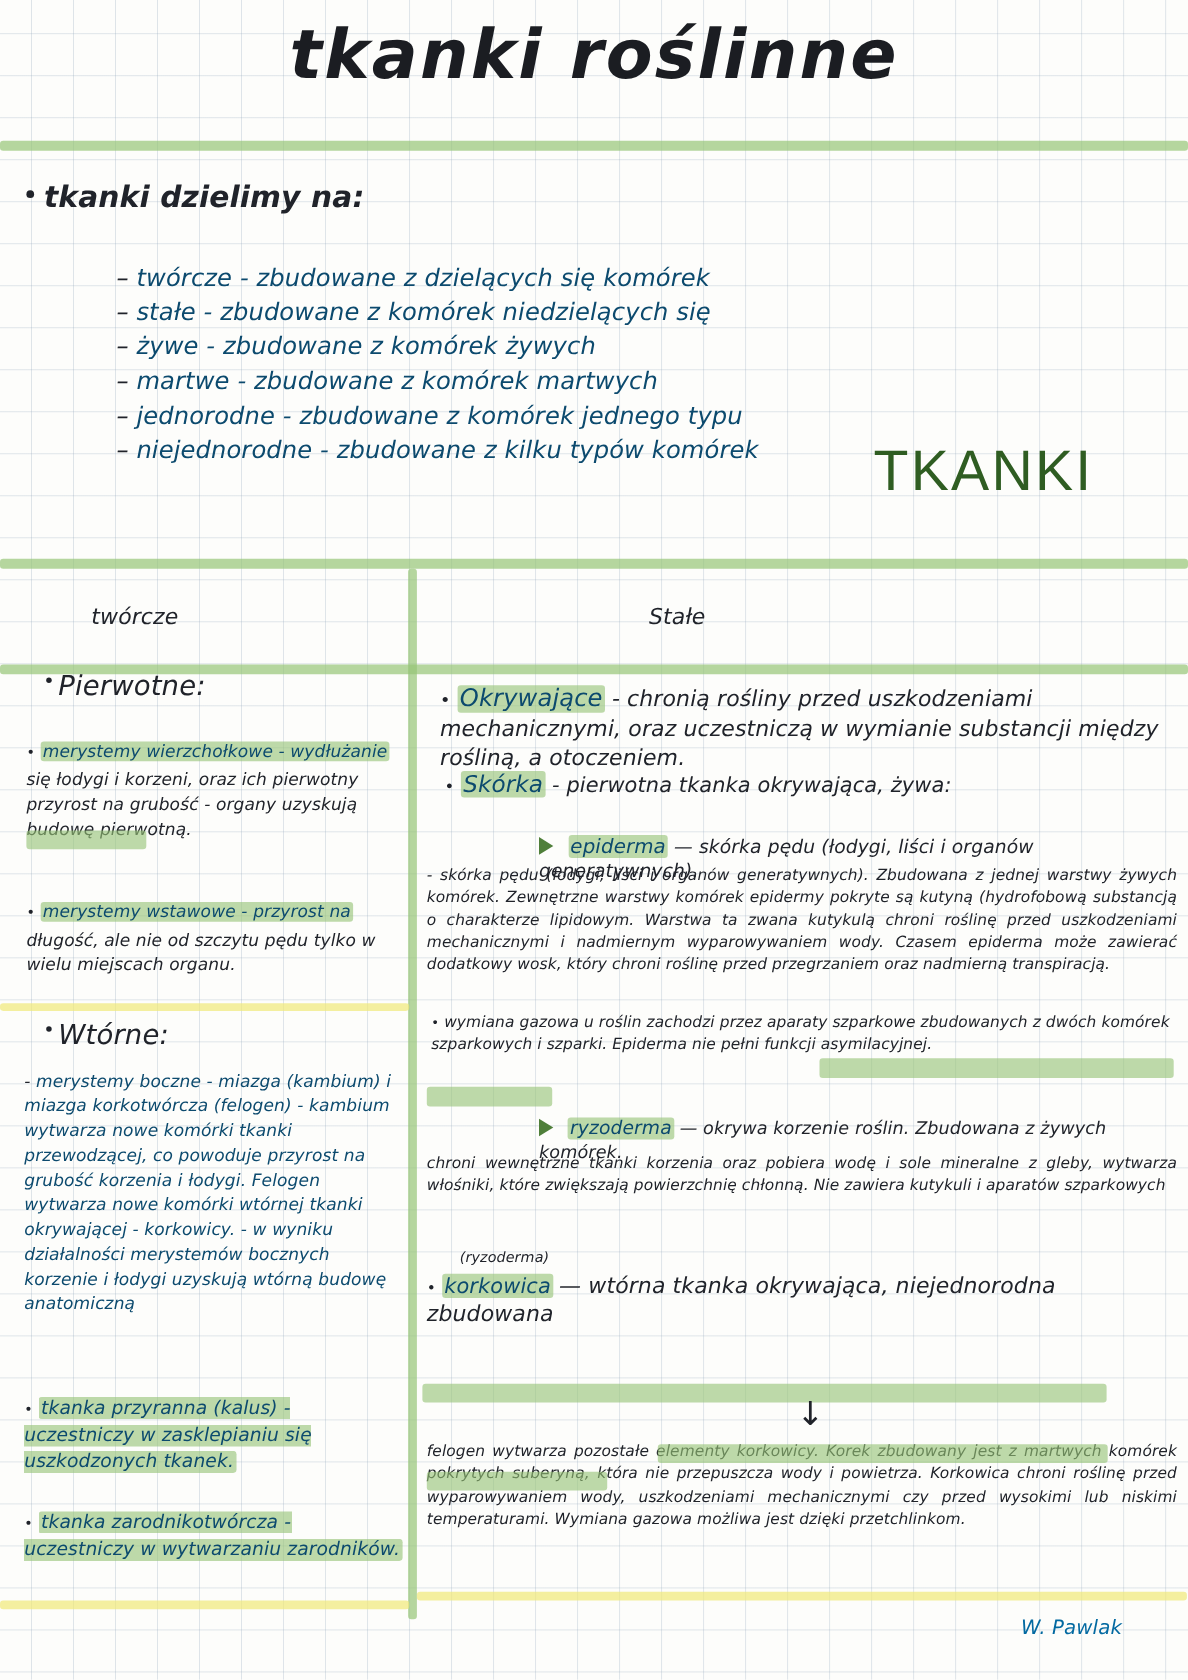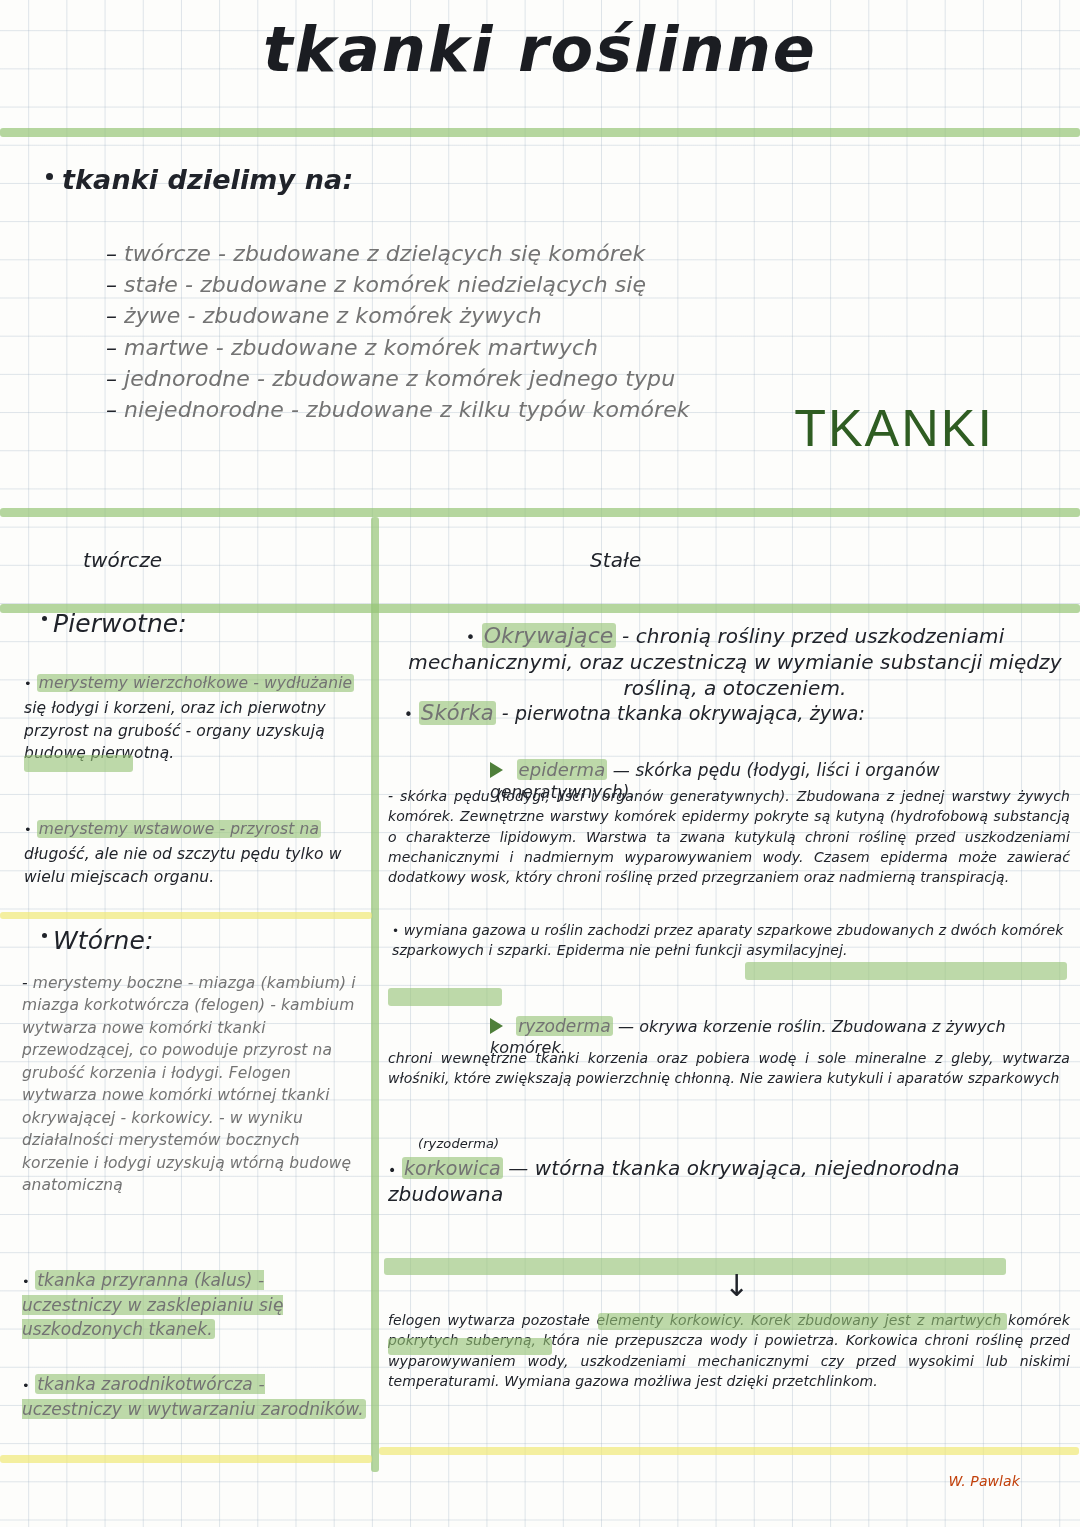--- a/index.html
+++ b/index.html
@@ -27,21 +27,21 @@
     background-position: -10px -8px;
   }
 
   
   .hw {
     font-family: "DejaVu Sans", sans-serif;
     color: #20232a;
     line-height: 1.28;
     letter-spacing: 0.1px;
   }
-  .green { color: #737373; }
+  .green { color: #0c4a6e; }
 
   .title-wrap {
     position: absolute;
     top: 6px; left: 0; width: 1080px;
     text-align: center;
   }
   .title {
     display: inline-block;
     position: relative;
     font-size: 62px;
@@ -148,23 +148,23 @@
   .arrow-down {
     position: absolute;
     font-size: 30px;
     color: #20232a;
   }
 
   .signature {
     position: absolute;
     right: 60px;
     bottom: 36px;
-    font-size: 14px;
+    font-size: 18px;
     font-style: italic;
-    color: #c2410c;
+    color: #0369a1;
   }
 </style>
 </head>
 <body>
 
 <div class="paper"></div>
 
 <div class="title-wrap">
   <div class="title hw">
     <span class="title-hl"></span>
@@ -178,21 +178,21 @@
 
 <div class="hline" style="left:0; top:604px; width:1080px; height:9px;"></div>
 
 <div class="vline" style="left:371px; top:517px; width:8px; height:955px;"></div>
 
 <div class="yline" style="left:0; top:1455px; width:372px; height:8px;"></div>
 <div class="yline" style="left:379px; top:1447px; width:700px; height:8px;"></div>
 
 <div class="yline" style="left:0; top:912px; width:372px; height:7px;"></div>
 
-<div class="blk" style="left:46px; top:163px; width:700px;">
+<div class="blk" style="left:24px; top:163px; width:700px;">
   <div class="bullet-row">
     <span class="dot"></span>
     <div class="hw h-main">tkanki dzielimy na:</div>
   </div>
 </div>
 
 <div class="blk" style="left:106px; top:238px; width:760px;">
   <div class="hw lst"><span class="dash">–</span><span class="green" style="font-style:italic;">twórcze - zbudowane z dzielących się komórek</span></div>
   <div class="hw lst"><span class="dash">–</span><span class="green" style="font-style:italic;">stałe - zbudowane z komórek niedzielących się</span></div>
   <div class="hw lst"><span class="dash">–</span><span class="green" style="font-style:italic;">żywe - zbudowane z komórek żywych</span></div>
@@ -250,21 +250,21 @@
   </div>
 </div>
 
 <div class="blk" style="left:22px; top:1372px; width:345px;">
   <div class="hw med2">
     <span style="font-size:13px;">•</span>
     <span class="green hl">tkanka zarodnikotwórcza - uczestniczy w wytwarzaniu zarodników.</span>
   </div>
 </div>
 
-<div class="blk" style="left:400px; top:622px; width:670px;text-align:center;">
+<div class="blk" style="left:400px; top:622px; width:670px;">
   <div class="hw" style="font-size:20px; font-style:italic;">
     <span style="font-size:16px;">•</span>
     <span class="green hl" style="font-size:22px;">Okrywające</span>
     <span>- chronią rośliny przed uszkodzeniami mechanicznymi, oraz uczestniczą w wymianie substancji między rośliną, a otoczeniem.</span>
   </div>
 </div>
 
 <div class="blk" style="left:404px; top:700px; width:660px;">
   <div class="hw" style="font-size:19px; font-style:italic;">
     <span style="font-size:15px;">•</span>

